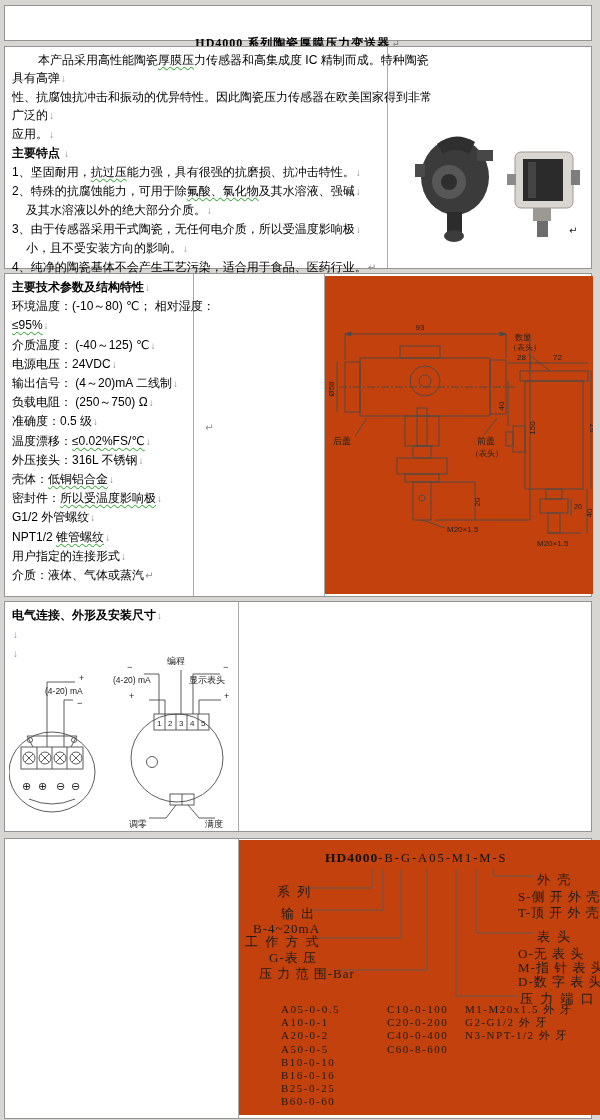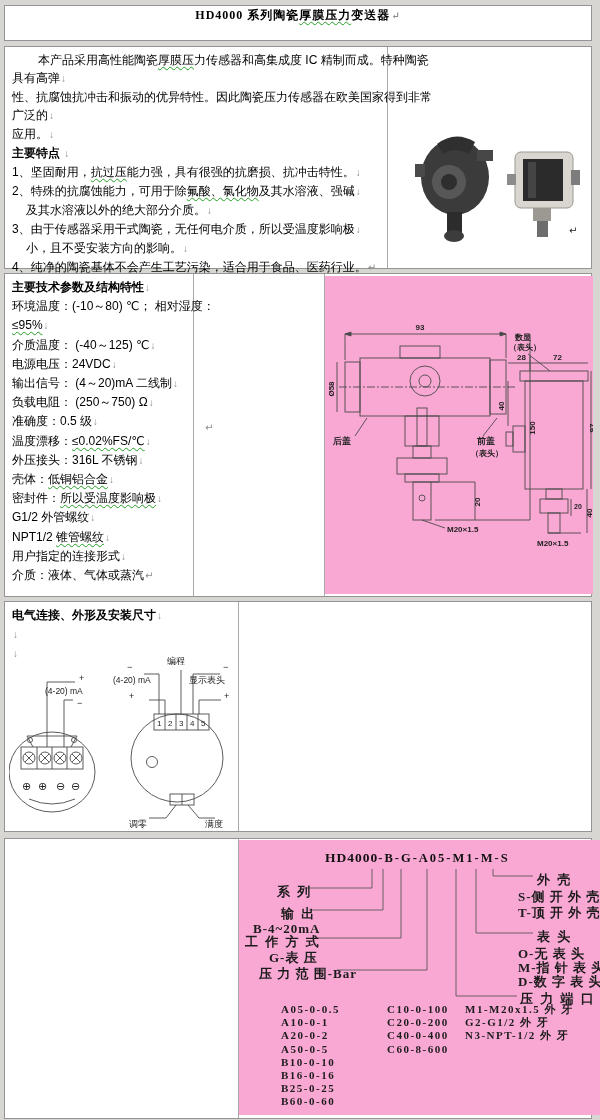--- a/index.html
+++ b/index.html
@@ -12,23 +12,23 @@
   .box2{top:273px;height:322px;}
   .box3{top:601px;height:229px;}
   .box4{top:838px;height:279px;}
   .vline{position:absolute;top:0;bottom:0;width:0;border-left:1px solid #a9a9a9;}
   .ln{font-size:12px;line-height:18px;white-space:nowrap;}
   .box2 .ln{line-height:19.2px;}
   .b{font-weight:bold;}
   .wavy{text-decoration:underline wavy #22a022 1px;text-underline-offset:2px;}
   .mark{color:#8b8b8b;font-size:10px;padding-left:1px;}
   .title-line{font-size:17px;font-weight:bold;letter-spacing:1px;text-align:center;
-              font-family:"Liberation Serif","DejaVu Serif",serif;line-height:32px;}
+              font-family:"Liberation Serif","DejaVu Serif",serif;line-height:32px;margin-top:28px;}
   .cellpad{position:absolute;top:4px;left:7px;right:2px;}
-  .plate{position:absolute;background:#f9a8d4;font-weight:bold;}
+  .plate{position:absolute;background:#c2410c;}
   .poslab{position:absolute;font-family:"Liberation Serif","DejaVu Serif",serif;
           font-size:13px;letter-spacing:2px;white-space:nowrap;color:#1c1c1c;}
   .poslab.sm{letter-spacing:1px;}
   .colrow{font-family:"Liberation Serif","DejaVu Serif",serif;font-size:11px;
           letter-spacing:1.5px;line-height:13.2px;white-space:nowrap;color:#1c1c1c;}
   .codeline{position:absolute;font-family:"Liberation Serif","DejaVu Serif",serif;
             font-size:12.5px;letter-spacing:2px;white-space:nowrap;color:#111;}
   .codeline b{font-size:13.5px;letter-spacing:1px;}
   .lonemark{position:absolute;color:#8b8b8b;font-size:10px;}
   svg{position:absolute;}

